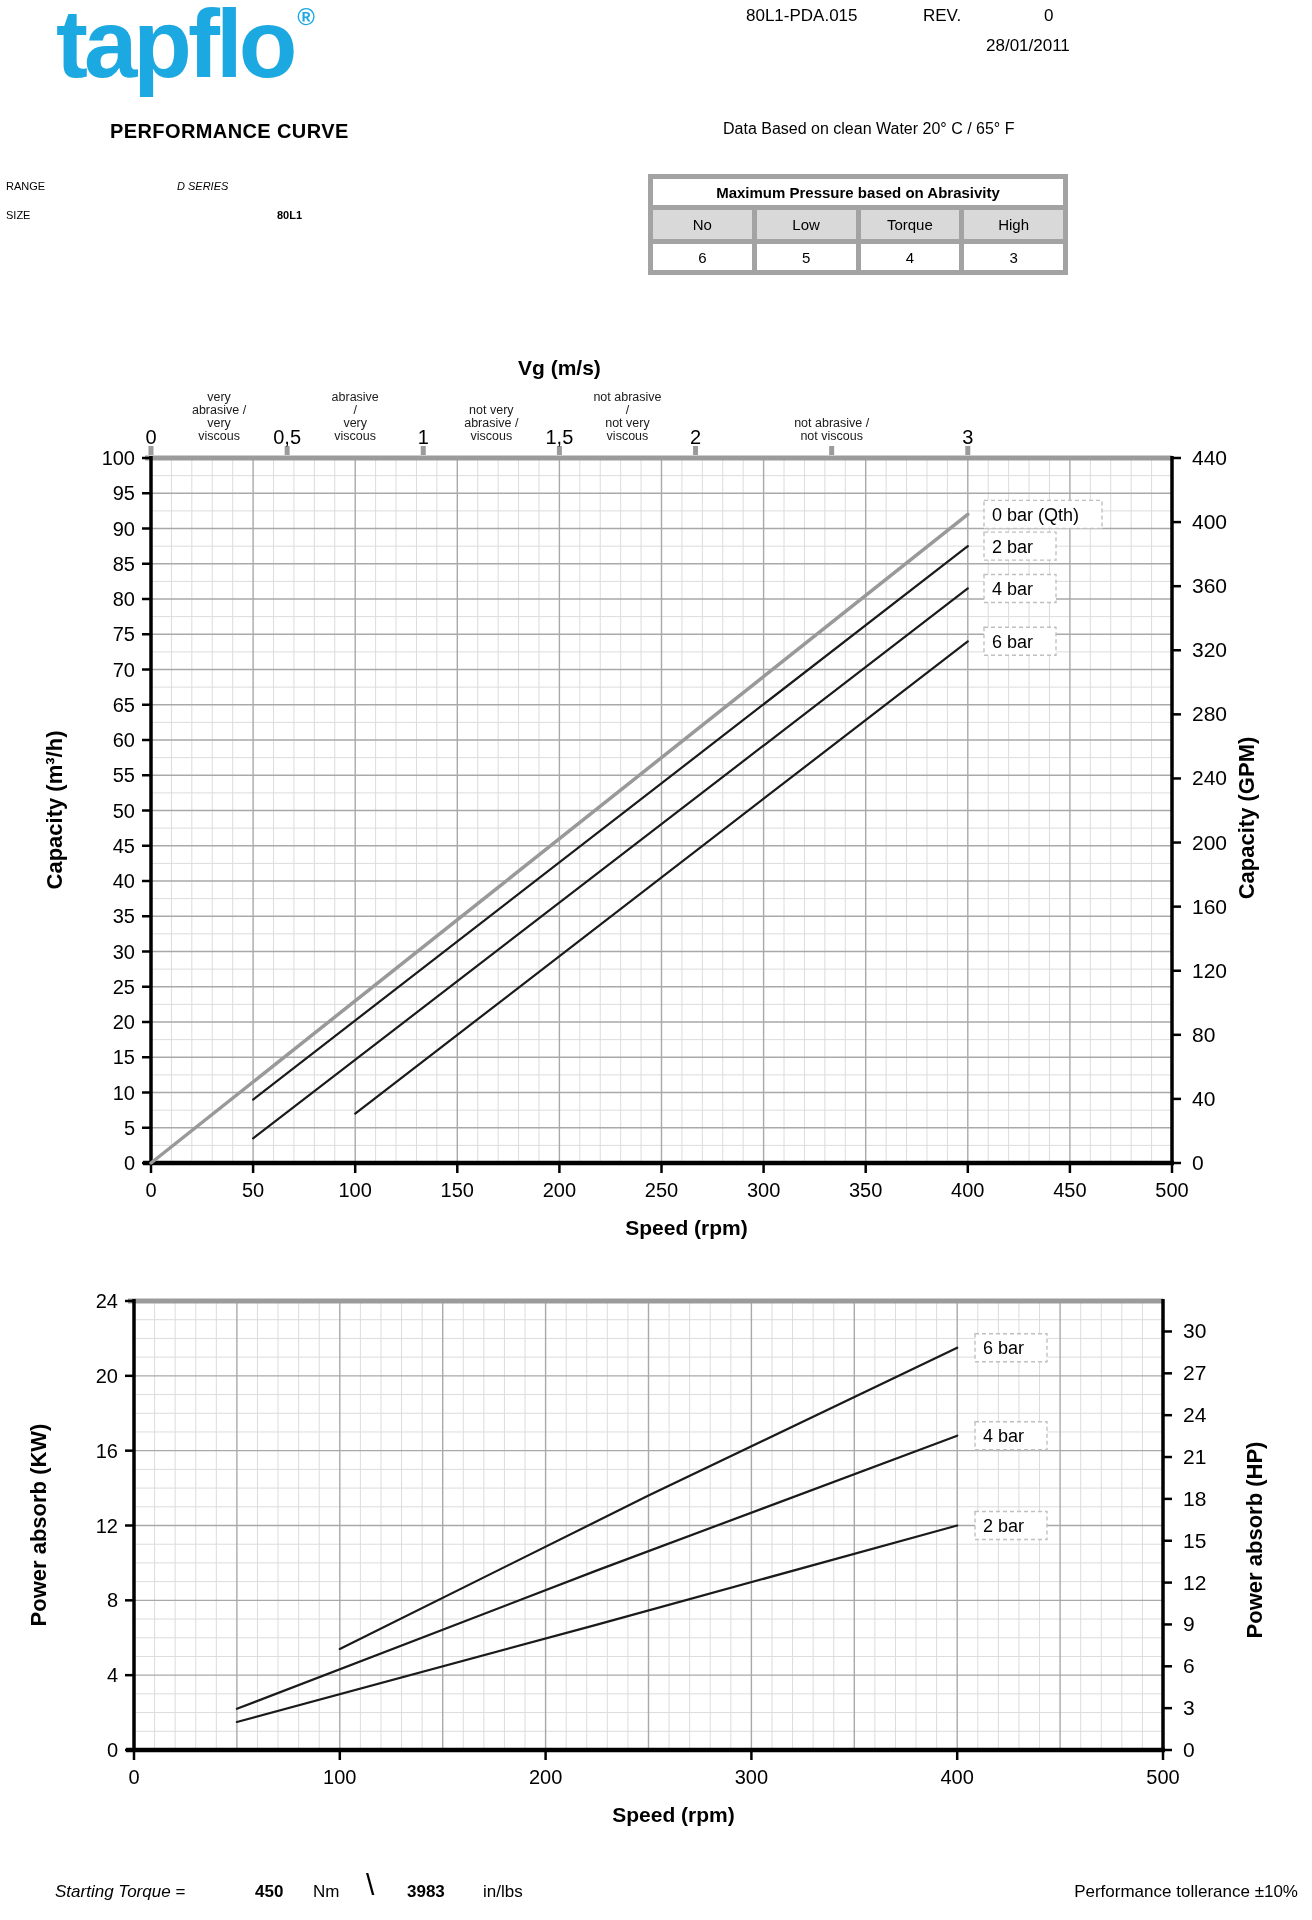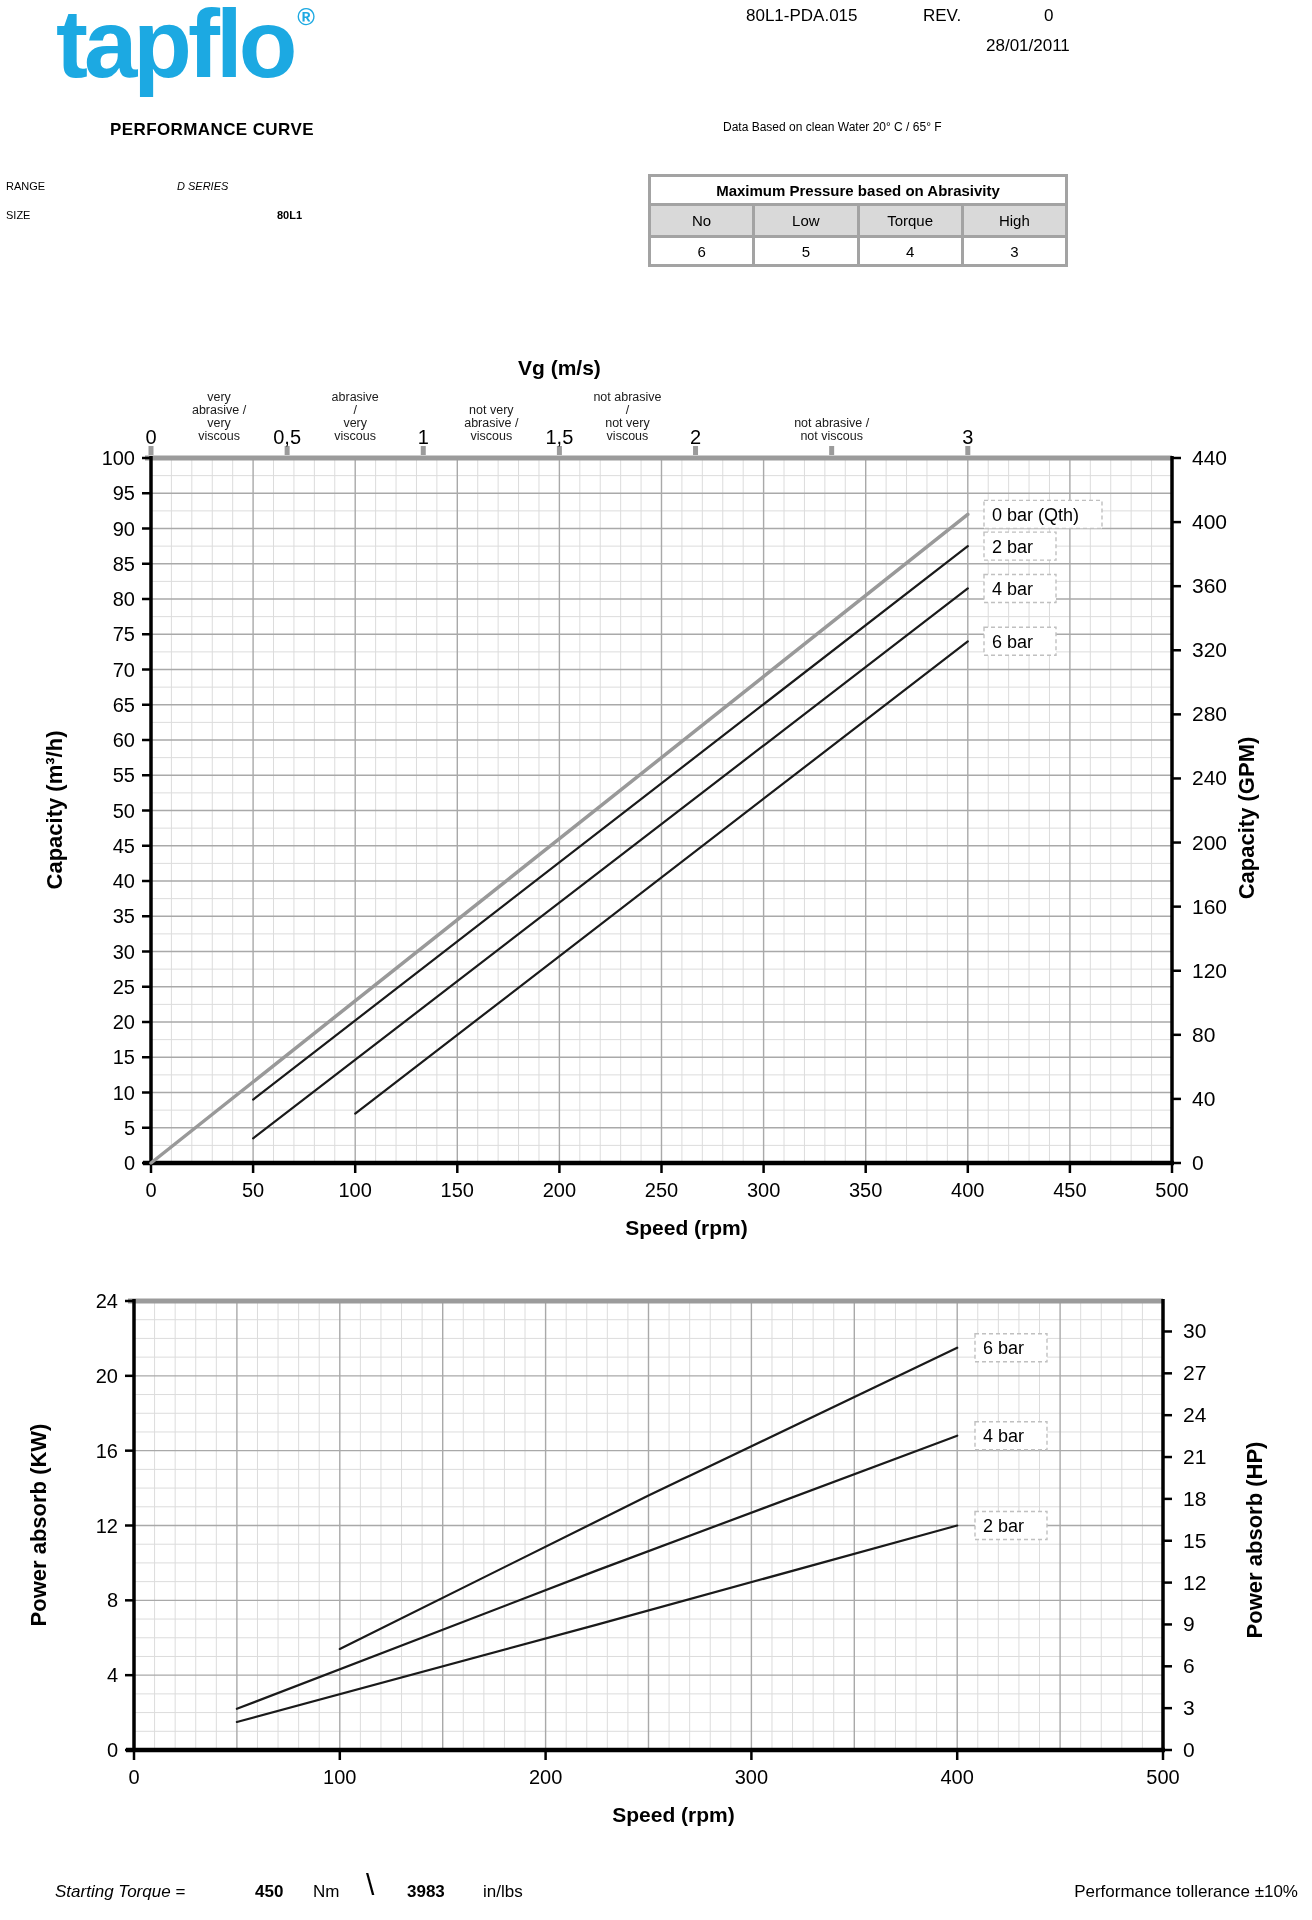--- a/index.html
+++ b/index.html
@@ -2,25 +2,25 @@
 <html><head>
 <meta charset="utf-8">
 <style>
   html,body{margin:0;padding:0;background:#fff;}
   #page{position:relative;width:1312px;height:1920px;background:#fff;overflow:hidden;
         font-family:"Liberation Sans",sans-serif;color:#000;}
   .abs{position:absolute;}
   #logo{left:56px;top:-14px;font-size:96px;font-weight:bold;letter-spacing:-4px;line-height:1.2;}
   #logo .reg{font-size:24px;font-weight:bold;position:relative;top:-52px;left:4px;letter-spacing:0;}
   .h-doc{font-size:17px;margin-left:16px;}
-  .perf-title{left:110px;top:120px;font-size:17px;font-weight:bold;letter-spacing:.4px;}
-  .data-based{left:723px;top:120px;font-size:12px;}
+  .perf-title{left:110px;top:120px;font-size:20px;font-weight:bold;letter-spacing:.4px;}
+  .data-based{left:723px;top:120px;font-size:16px;}
   .rs-label{font-size:11px;}
   #abr-table{left:648px;top:174px;width:420px;border-collapse:collapse;table-layout:fixed;}
-  #abr-table td{border:3px solid #a3a3a3;text-align:center;font-size:15px;padding:0;}
+  #abr-table td{border:5px solid #a3a3a3;text-align:center;font-size:15px;padding:0;}
   #abr-table .t-title{height:26px;font-weight:bold;background:#fff;}
   #abr-table .t-head td{height:29px;background:#D9D9D9;margin-top:20px;}
   #abr-table .t-vals td{height:26px;background:#fff;}
   .footer{font-size:17px;top:1882px;}
   .it{font-style:italic;}
   .bold{font-weight:bold;text-align:right;}
   svg text{font-family:"Liberation Sans",sans-serif;}
 </style>
 </head>
 <body>

